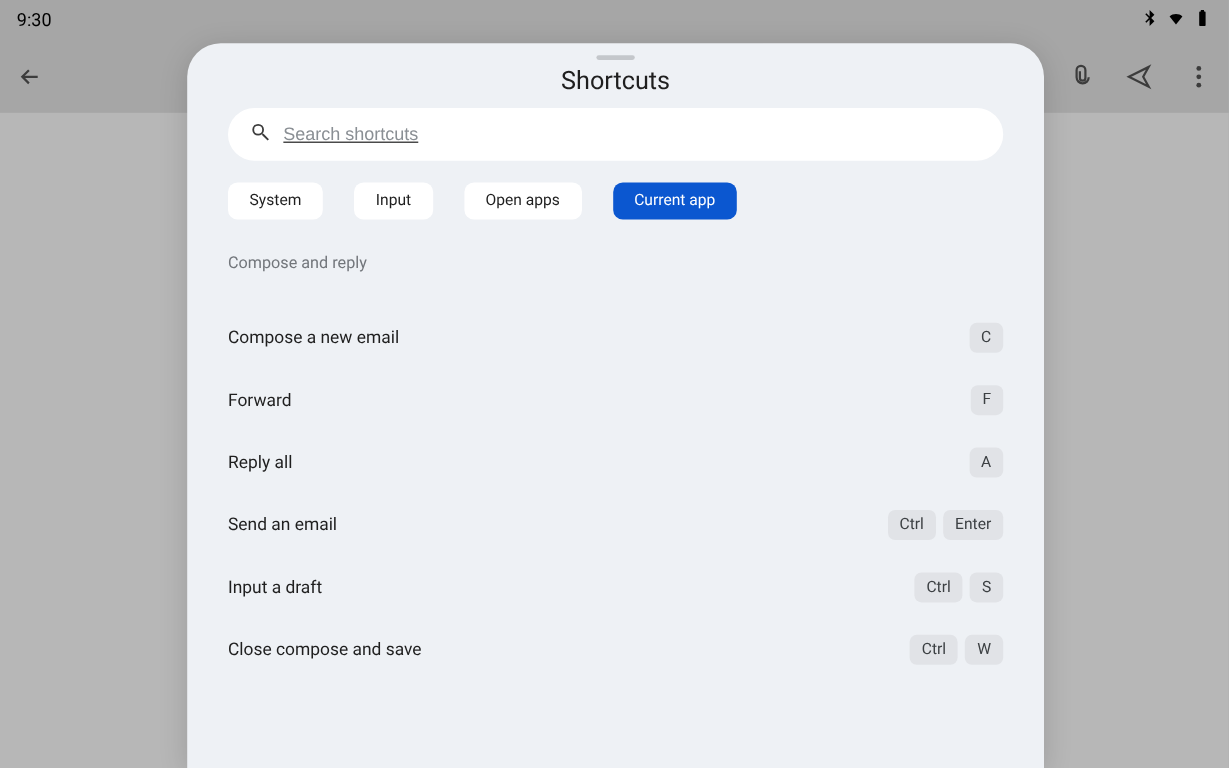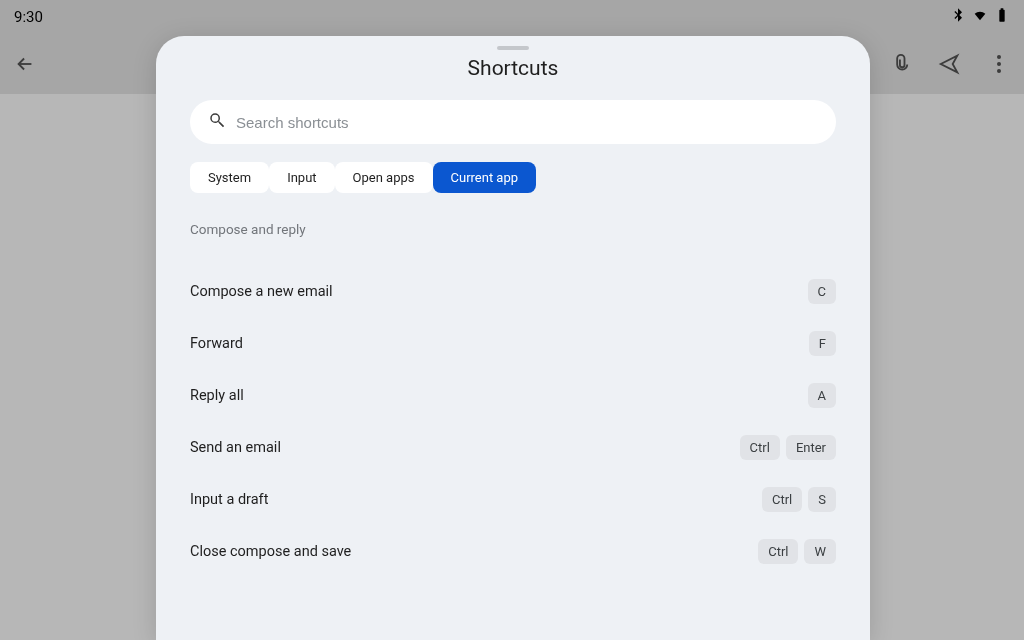--- a/index.html
+++ b/index.html
@@ -62,48 +62,49 @@
     height: 4px;
     background: #c4c7cb;
     border-radius: 2px;
     margin: 10px auto 6px;
   }
   .sheet-title {
     text-align: center;
     font-size: 21px;
     font-weight: 400;
     color: #1f1f1f;
-    margin-bottom: 20px;
+    margin-bottom: 10px;
   }
   .sheet-body {
     padding: 0 34px;
     flex: 1;
     overflow: hidden;
   }
   .search-box {
     background: #fff;
     border-radius: 28px;
     height: 44px;
     display: flex;
     align-items: center;
     padding: 0 18px;
     gap: 10px;
     margin-bottom: 18px;
+    text-decoration: underline;
   }
   .search-box svg { width: 18px; height: 18px; fill:#3c3c3c; }
   .search-box input {
     border: none;
     outline: none;
     font-size: 15px;
     color: #444;
     width: 100%;
     background: transparent;
   }
   .search-box input::placeholder { color: #8a8f94; }
-  .chips { display: flex; gap: 0; margin-bottom: 28px; }
+  .chips { display: flex; gap: 26px; margin-bottom: 28px; }
   .chip {
     background: #fff;
     color: #1f1f1f;
     font-size: 13px;
     padding: 8px 18px;
     border-radius: 8px;
     cursor: pointer;
   }
   .chip.active { background: #0b57d0; color: #fff; }
   .section-label {

